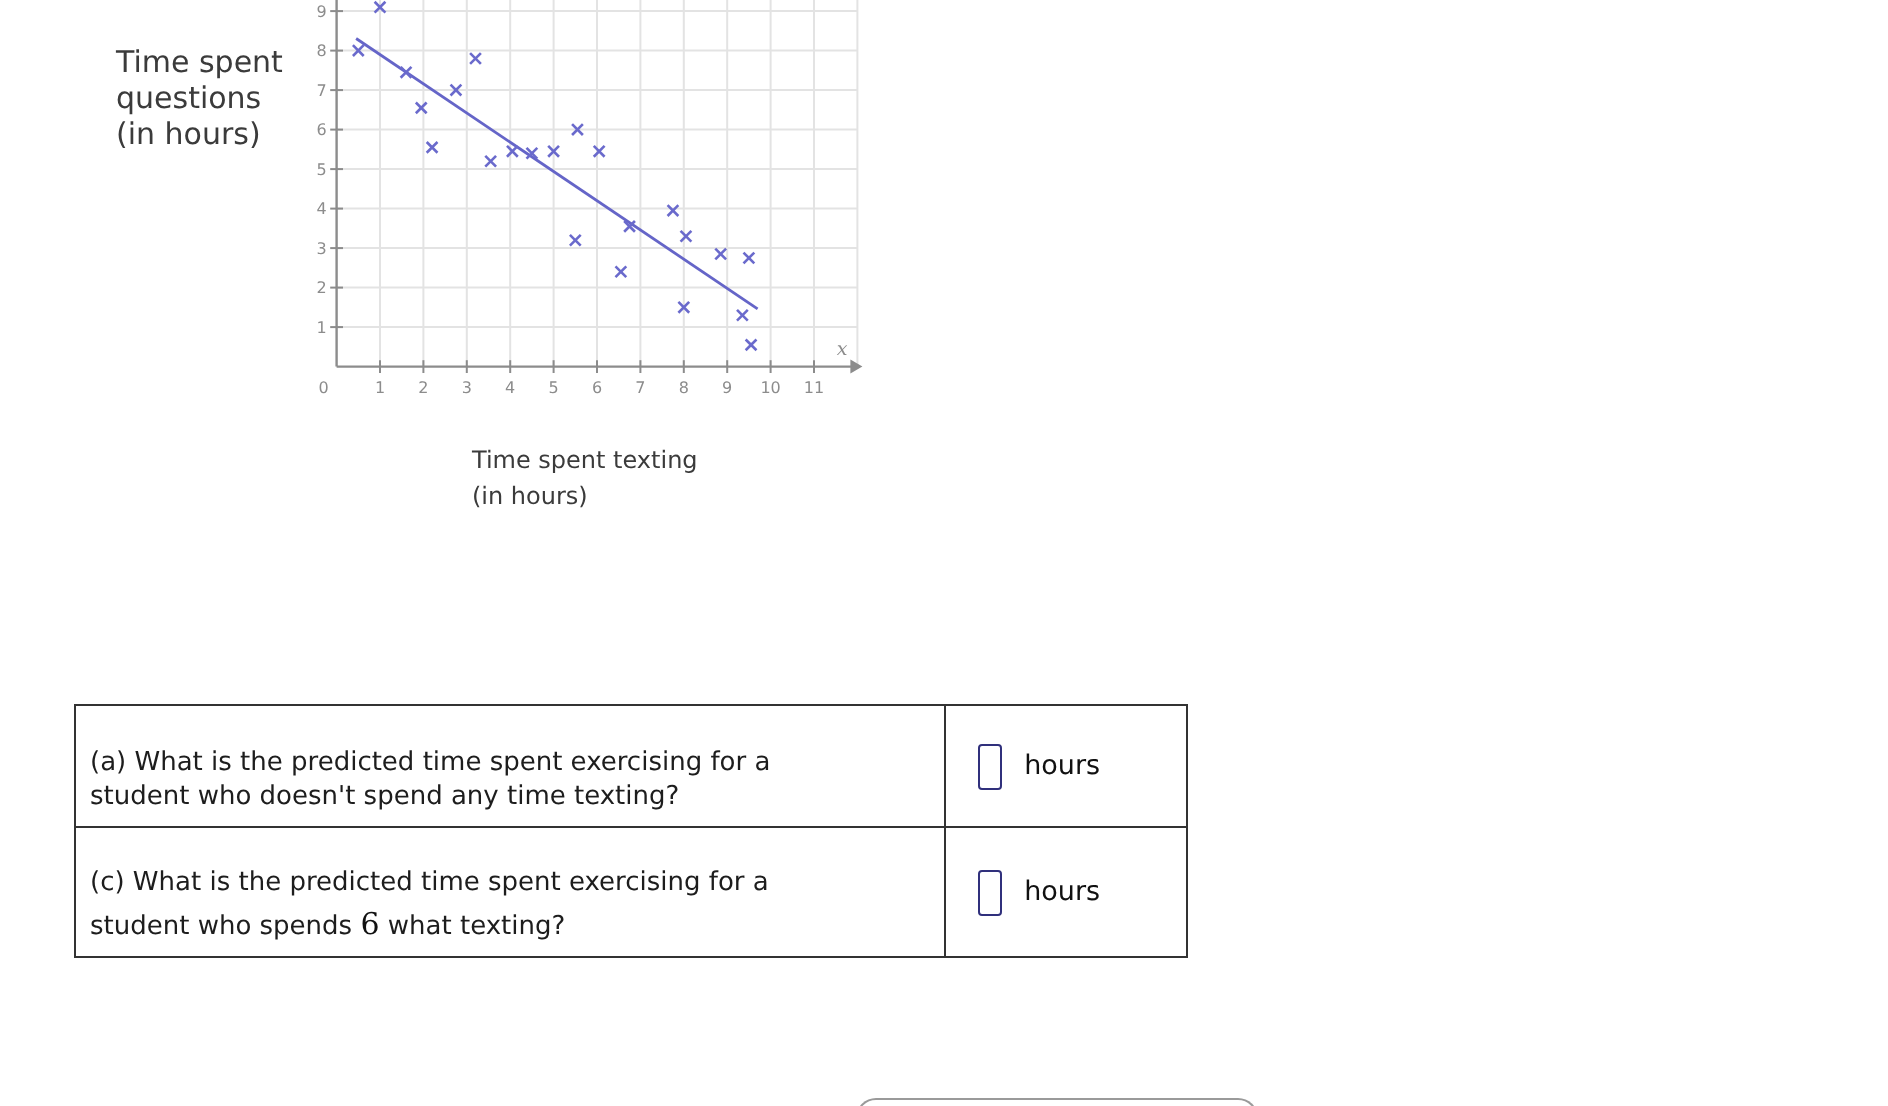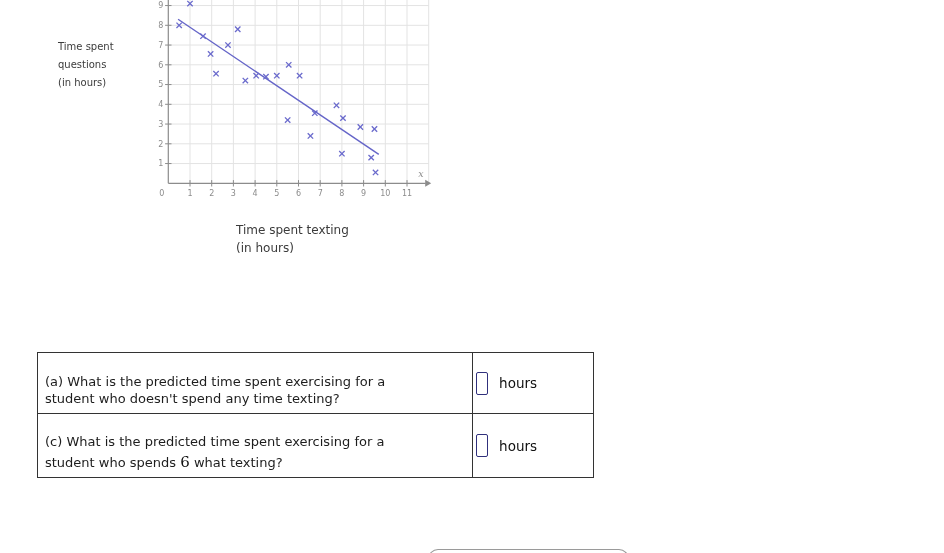--- a/index.html
+++ b/index.html
@@ -1,33 +1,33 @@
 <!DOCTYPE html>
 <html><head>
 <meta charset="utf-8">
 <style>
   html,body{margin:0;padding:0;background:#fff;}
   #screen{position:relative;width:944px;height:553px;background:#ffffff;overflow:hidden;
           font-family:"DejaVu Sans","Liberation Sans",sans-serif;}
-  .ylabel{position:absolute;left:58px;top:38px;font-size:10px;line-height:18px;color:#3b3b3b;}
+  .ylabel{position:absolute;left:58px;top:22px;font-size:15px;line-height:18px;color:#3b3b3b;}
   .xlabel{position:absolute;left:236px;top:221px;font-size:12px;line-height:18px;color:#3b3b3b;}
   #chart{position:absolute;left:0;top:0;}
   #chart text{font-family:"DejaVu Sans","Liberation Sans",sans-serif;}
   #chart text.axletter{font-family:"DejaVu Serif","Liberation Serif",serif;font-style:italic;}
   .para{position:absolute;left:17px;margin:0;font-size:13px;color:#1d1d1d;}
   #intro-line{top:274px;}
   #note-line{top:309px;}
   .math{font-family:"DejaVu Serif","Liberation Serif",serif;font-size:15px;color:#111;}
   .math.var{font-style:italic;}
   #qtable{position:absolute;left:37px;top:352px;border-collapse:collapse;table-layout:fixed;}
   #qtable td{border:1px solid #333;vertical-align:middle;background:#fff;}
   td.q{padding:18px 8px 4px 7px;font-size:13px;line-height:17.5px;color:#1d1d1d;white-space:pre-wrap;}
   tr.row-a{height:61px;} tr.row-b{height:67px;} tr.row-c{height:47px;}
   tr.row-c td.q{line-height:20px;}
-  td.ans{padding-left:3px;}
+  td.ans{padding-left:16px;}
   .ansbox{width:10px;height:21px;border:1.5px solid #30307c;border-radius:2px;background:#fff;
           padding:0;margin:0;vertical-align:middle;font-size:12px;}
   .unit{font-size:13.5px;color:#111;margin-left:6px;vertical-align:middle;}
   #toolbar{position:absolute;left:428px;top:549px;width:199px;height:20px;background:#fff;
            border:1.5px solid #9a9a9a;border-bottom:none;border-radius:10px 10px 0 0;}
 </style>
 </head>
 <body>
 
 <div id="screen">

